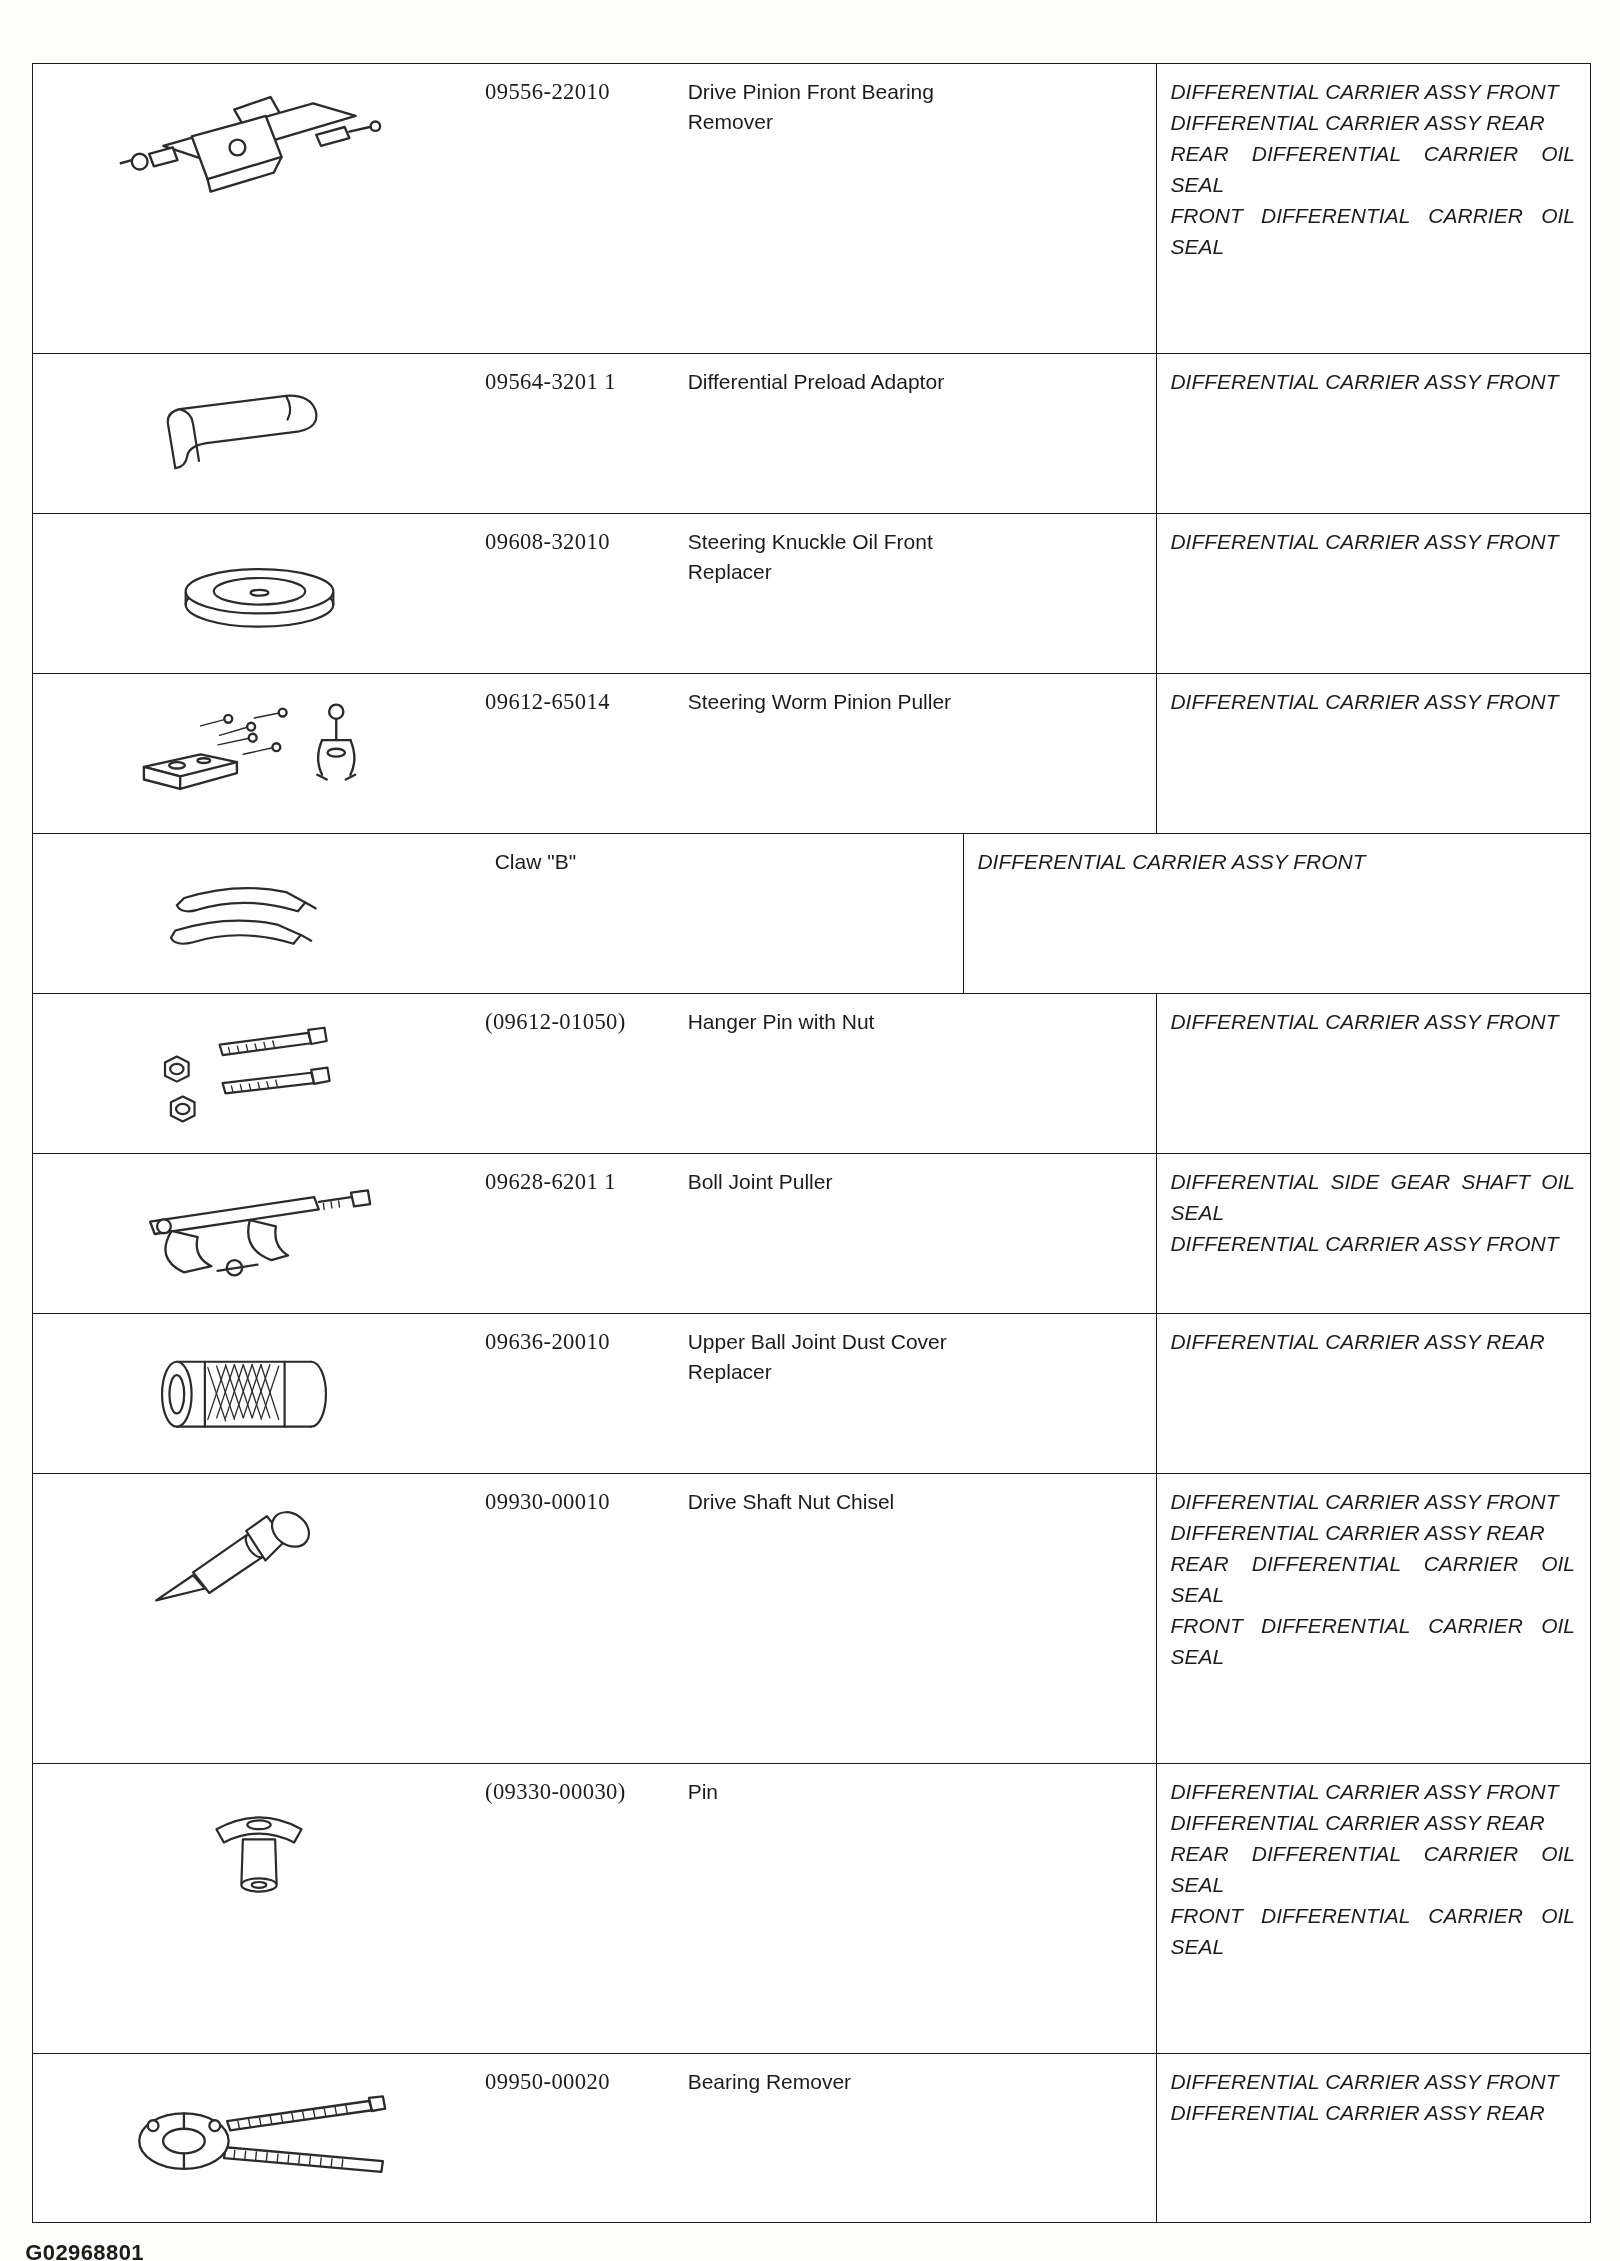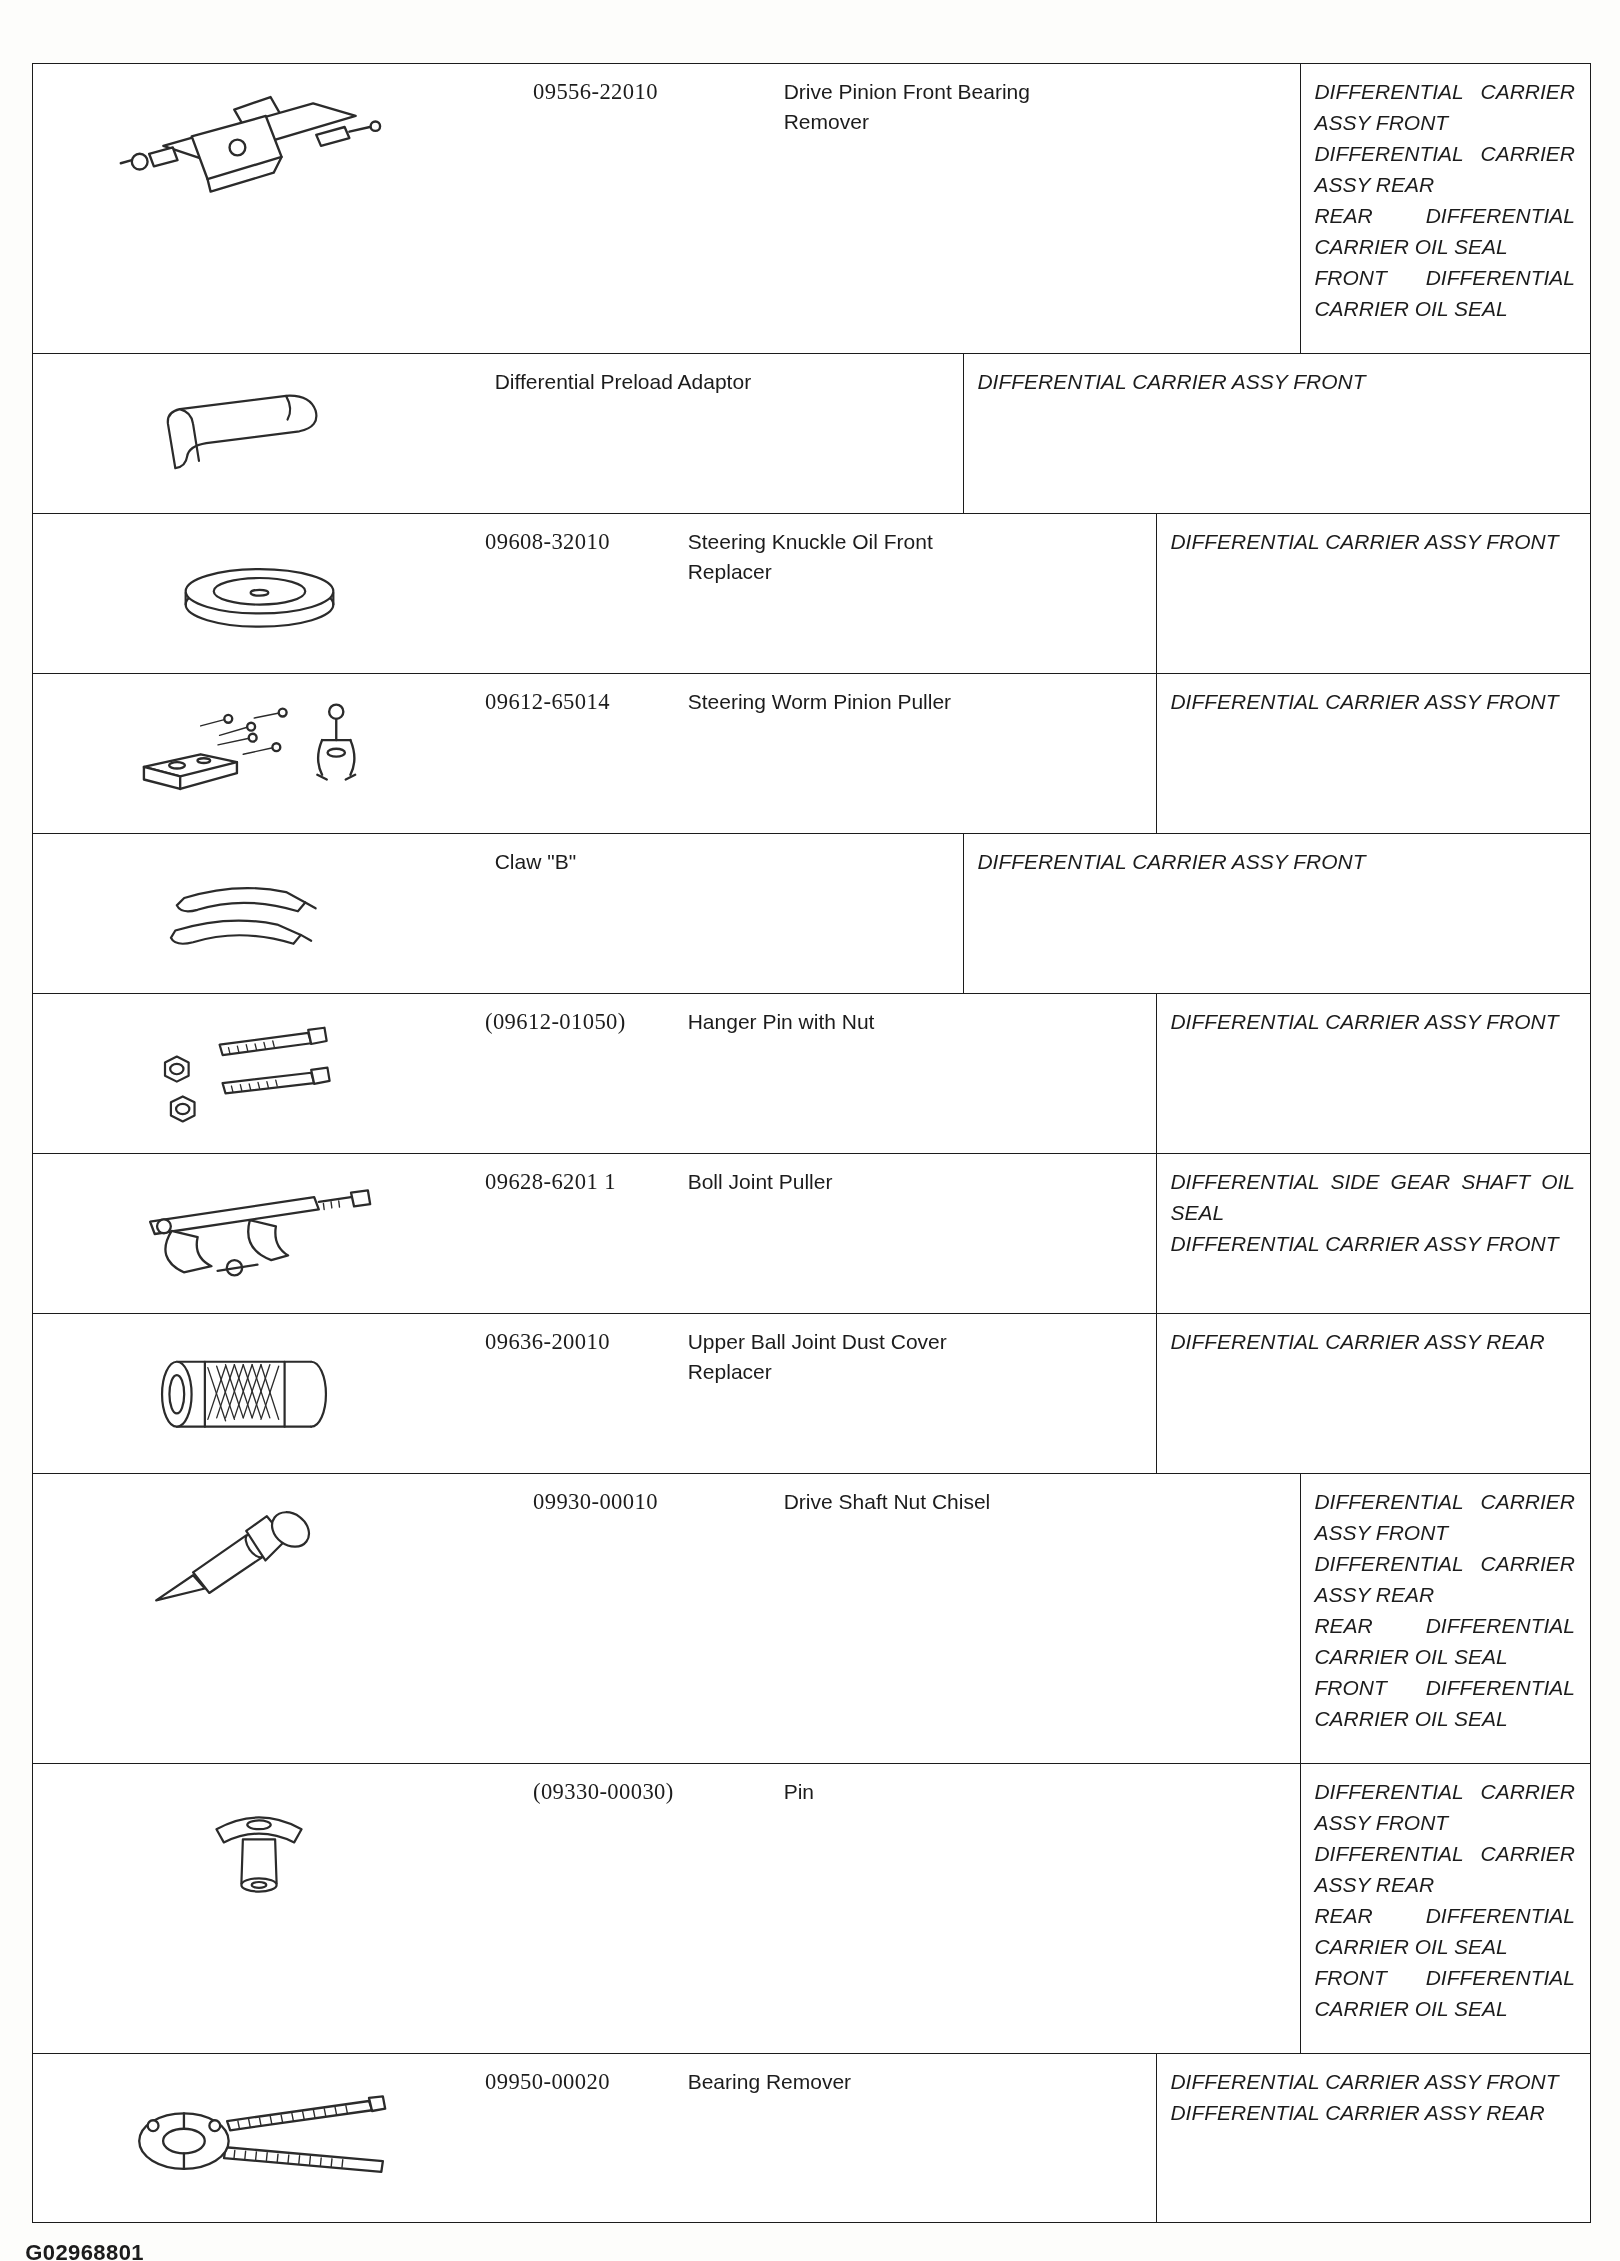--- a/index.html
+++ b/index.html
@@ -5,21 +5,21 @@
   html,body{margin:0;padding:0;}
   body{
     width:1620px;height:2261px;overflow:hidden;
     background:#fdfdfb;color:#1c1c1c;
     font-family:"Liberation Sans",sans-serif;
   }
   .page{padding:63px 32px 0 32px;}
   .table{width:1557px;border:1.7px solid #1c1c1c;background:#fff;}
   .row{display:flex;border-bottom:1.7px solid #1c1c1c;min-height:159px;}
   .row:last-child{border-bottom:none;}
-  .row.xl{min-height:289px;gap:48px;}
+  .row.xl{min-height:289px;}
   .row.lg{min-height:168px;}
   .cell{box-sizing:border-box;}
   .c-illus{width:452px;flex-shrink:0;display:flex;align-items:center;justify-content:center;}
   .row.xl .c-illus{align-items:flex-start;padding-top:22px;}
   .c-part{width:193px;flex-shrink:0;padding-top:15px;
           font-family:"Liberation Serif",serif;font-size:22.6px;letter-spacing:0.4px;}
   .c-name{width:478px;flex-shrink:0;padding:13.4px 17px 0 1.7px;}
   .name-text{max-width:320px;font-size:21px;line-height:30px;margin-left:8px;}
   .c-apps{flex:1;border-left:1.7px solid #1c1c1c;padding:11.7px 15px 11.7px 13.4px;font-style:italic;}
   .app{font-size:21px;line-height:31px;text-align:justify;}
@@ -63,20 +63,21 @@
     </div>
 
     <div class="row">
       <div class="cell c-illus">
         <svg class="tool-svg" viewBox="0 0 340 150" width="251" height="117">
           <path class="f" d="M56 122 L46 62 Q44 46 62 42 L206 24 Q238 22 246 44 Q252 66 224 72 L98 88 Q74 92 72 106 Q70 120 56 122 Z"></path>
           <path d="M62 42 Q78 46 80 62 L88 112"></path>
           <path d="M206 24 Q216 42 208 56"></path>
         </svg>
       </div>
+      <div class="cell c-part">09564-3201 1</div>
       <div class="cell c-name">
           <div class="name-text">Differential Preload Adaptor</div>
         </div>
       <div class="cell c-apps">
         <div class="app">DIFFERENTIAL CARRIER ASSY FRONT</div>
       </div>
     </div>
 
     <div class="row">
       <div class="cell c-illus">

